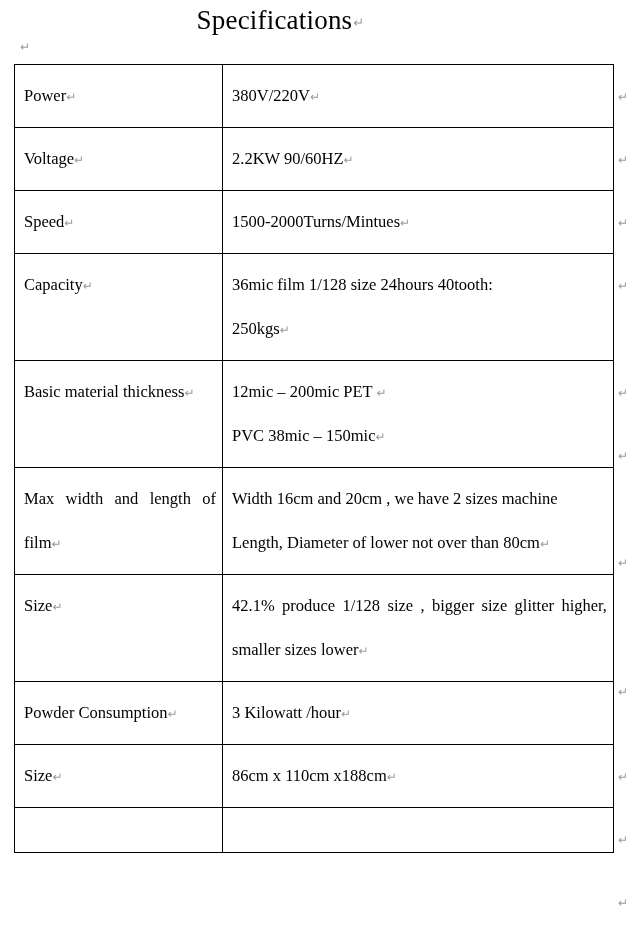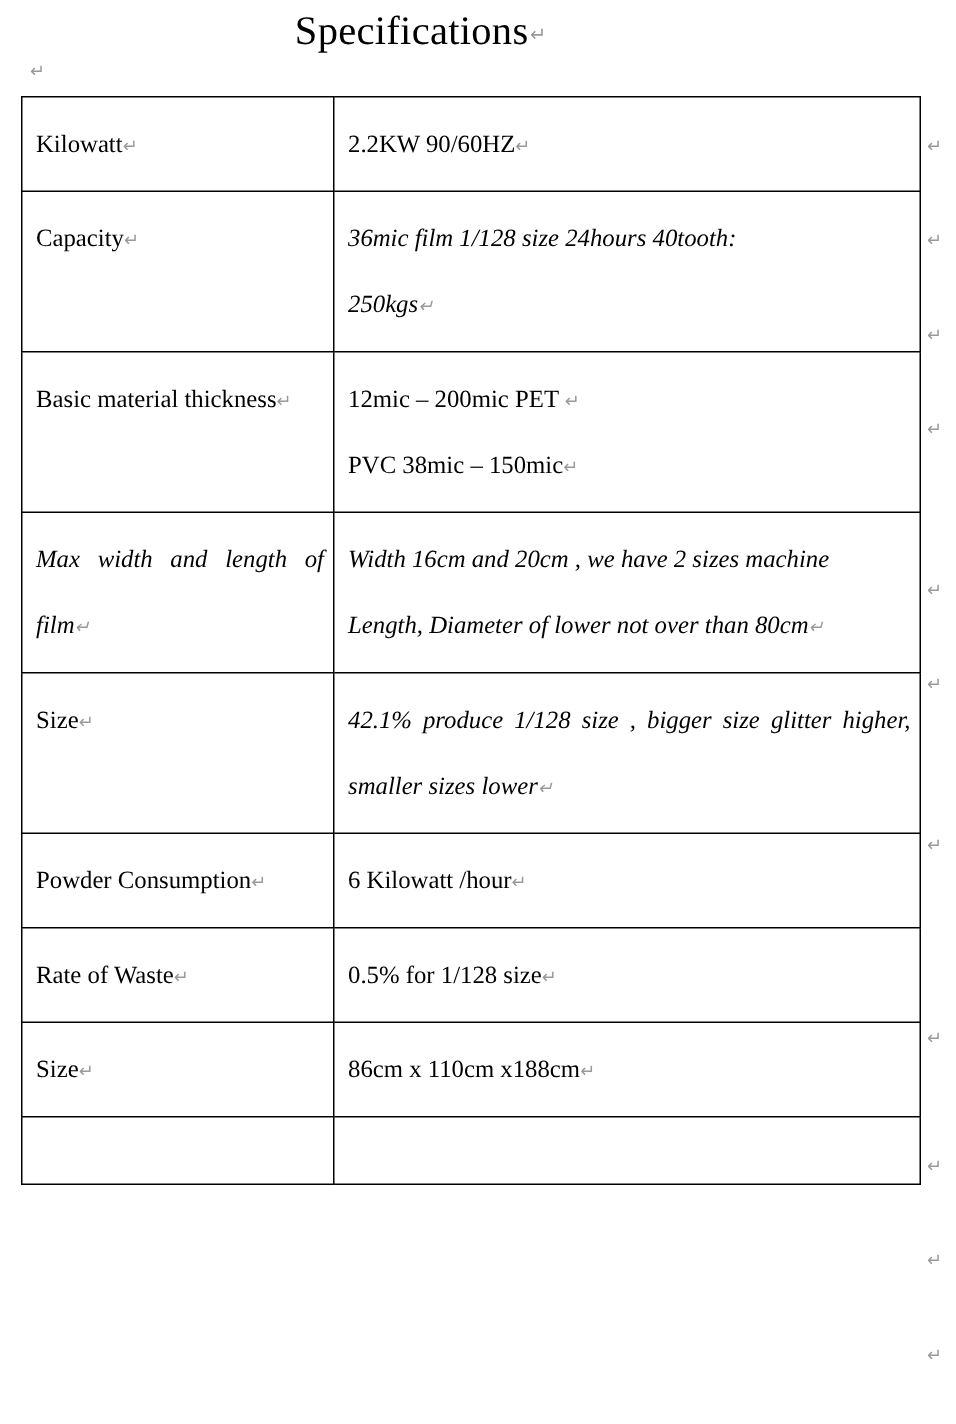--- a/index.html
+++ b/index.html
@@ -80,21 +80,20 @@
     width: 390px;
   }
   .cell-inner {
     padding: 9px 6px 9px 9px;
     line-height: 44px;
     min-height: 26px;
   }
   .just-last-left {
     text-align: justify;
     text-align-last: left;
-    font-style: italic;
   }
   p.line {
     margin: 0;
     padding: 0;
     line-height: 44px;
     white-space: normal;
   }
 
   
   .outside-marks {
@@ -119,26 +118,50 @@
 </div>
 
 <div class="pilcrow-above">↵</div>
 
 <div class="spec-table-wrap">
   <table class="spec-table">
     <tbody id="table-body">
         <tr>
           <td class="c-label">
             <div class="cell-inner">
-              <p class="line "><span>Kilowatt</span><span class="pilcrow">↵</span></p>
+              <p class="line "><span>Power</span><span class="pilcrow">↵</span></p>
+            </div>
+          </td>
+          <td class="c-value">
+            <div class="cell-inner">
+              <p class="line"><span>380V/220V</span><span class="pilcrow">↵</span></p>
+            </div>
+          </td>
+        </tr>
+        <tr>
+          <td class="c-label">
+            <div class="cell-inner">
+              <p class="line "><span>Voltage</span><span class="pilcrow">↵</span></p>
             </div>
           </td>
           <td class="c-value">
             <div class="cell-inner">
               <p class="line"><span>2.2KW 90/60HZ</span><span class="pilcrow">↵</span></p>
+            </div>
+          </td>
+        </tr>
+        <tr>
+          <td class="c-label">
+            <div class="cell-inner">
+              <p class="line "><span>Speed</span><span class="pilcrow">↵</span></p>
+            </div>
+          </td>
+          <td class="c-value">
+            <div class="cell-inner">
+              <p class="line"><span>1500-2000Turns/Mintues</span><span class="pilcrow">↵</span></p>
             </div>
           </td>
         </tr>
         <tr>
           <td class="c-label">
             <div class="cell-inner">
               <p class="line"><span>Capacity</span><span class="pilcrow">↵</span></p>
             </div>
           </td>
           <td class="c-value">
@@ -187,33 +210,21 @@
           </td>
         </tr>
         <tr>
           <td class="c-label">
             <div class="cell-inner">
               <p class="line "><span>Powder Consumption</span><span class="pilcrow">↵</span></p>
             </div>
           </td>
           <td class="c-value">
             <div class="cell-inner">
-              <p class="line"><span>6 Kilowatt /hour</span><span class="pilcrow">↵</span></p>
-            </div>
-          </td>
-        </tr>
-        <tr>
-          <td class="c-label">
-            <div class="cell-inner">
-              <p class="line "><span>Rate of Waste</span><span class="pilcrow">↵</span></p>
-            </div>
-          </td>
-          <td class="c-value">
-            <div class="cell-inner">
-              <p class="line"><span>0.5% for 1/128 size</span><span class="pilcrow">↵</span></p>
+              <p class="line"><span>3 Kilowatt /hour</span><span class="pilcrow">↵</span></p>
             </div>
           </td>
         </tr>
         <tr>
           <td class="c-label">
             <div class="cell-inner">
               <p class="line "><span>Size</span><span class="pilcrow">↵</span></p>
             </div>
           </td>
           <td class="c-value">

